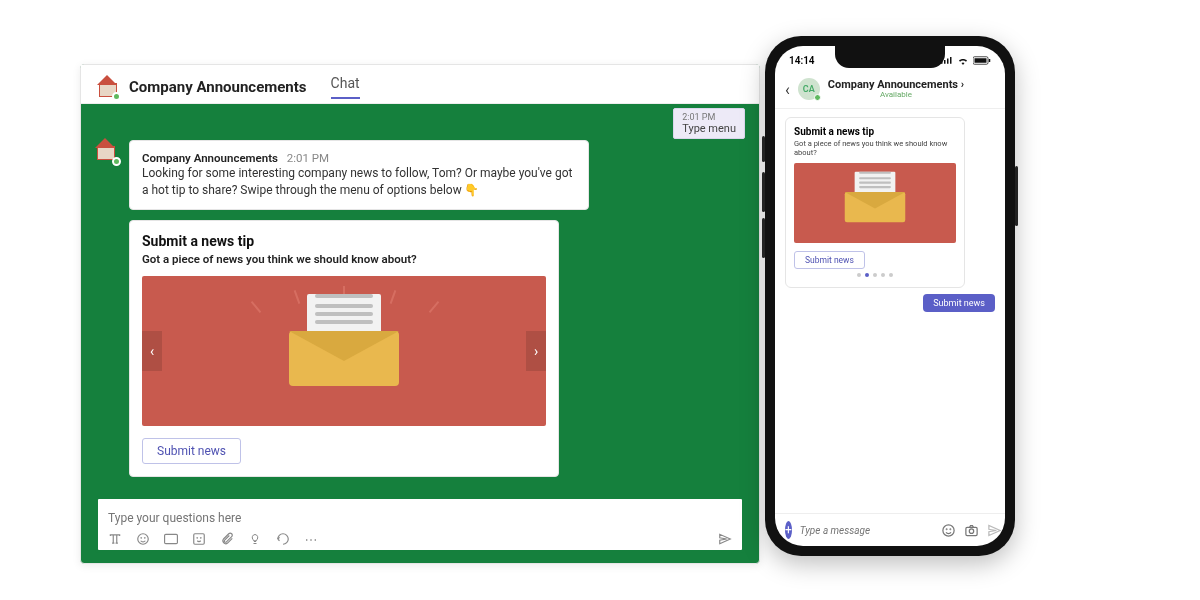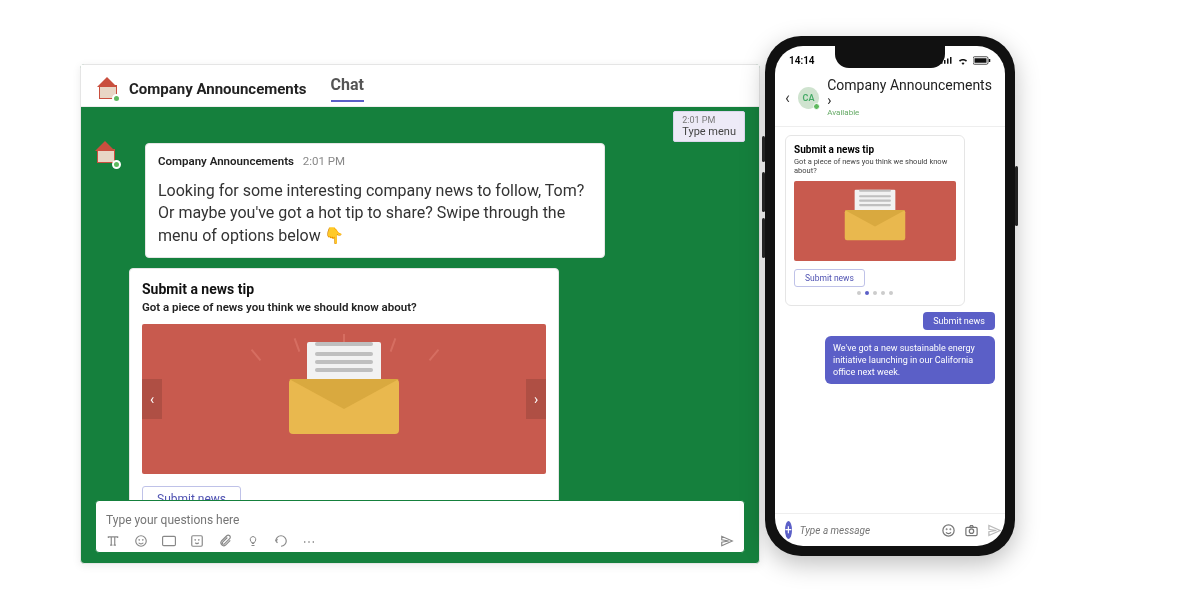--- a/index.html
+++ b/index.html
@@ -41,40 +41,40 @@
   .house-icon::after {
     content: ""; position: absolute; left: 0; top: -2px; width: 0; height: 0;
     border-left: 10px solid transparent; border-right: 10px solid transparent;
     border-bottom: 10px solid #c94f3e;
   }
   .presence {
     position: absolute; right: -2px; bottom: -2px; width: 9px; height: 9px;
     border-radius: 50%; background: #5fb95f; border: 2px solid #fff;
   }
   .d-title { font-weight: 700; font-size: 15px; color: #222; }
-  .d-tab { font-size: 16px; color: #555; margin-left: 14px; padding-bottom: 6px; border-bottom: 2px solid #5b5fc7; font-weight: bold; }
+  .d-tab { font-size: 14px; color: #555; margin-left: 14px; padding-bottom: 6px; border-bottom: 2px solid #5b5fc7; }
 
   .d-body { position: relative; flex: 1; padding: 10px 14px 0 14px; overflow: hidden; }
 
   .menu-chip {
     position: absolute; top: 4px; right: 14px;
     background: #edeaf7; border: 1px solid #dad6ec;
     padding: 3px 8px; font-size: 11px; color: #444; border-radius: 2px;
   }
   .menu-chip .t { font-size: 9px; color: #777; }
 
-  .msg { display: flex; gap: 26px; margin-top: 26px; }
+  .msg { display: flex; gap: 10px; margin-top: 26px; }
   .msg .avatar { width: 24px; height: 24px; position: relative; flex-shrink: 0; }
   .msg .bubble {
     background: #fff; border: 1px solid #e5e5e5; border-radius: 4px; padding: 10px 12px; max-width: 460px;
   }
   .msg .from { font-size: 11.5px; }
   .msg .from .name { font-weight: 600; color: #222; margin-right: 6px; }
   .msg .from .time { color: #888; }
-  .msg .text { font-size: 16px; color: #333; margin-top: 12px; line-height: 1.4; }
+  .msg .text { font-size: 12px; color: #333; margin-top: 0; line-height: 1.4; }
 
   .card {
     background: #fff; border: 1px solid #e5e5e5; border-radius: 4px; margin: 10px 0 0 34px; padding: 12px; width: 430px;
   }
   .card h3 { font-size: 14px; font-weight: 700; color: #111; }
   .card .sub { font-size: 11.5px; font-weight: 600; color: #222; margin-top: 3px; }
   .card .hero {
     position: relative; margin-top: 10px; height: 150px; background: #c85a4e; border-radius: 2px;
     display: flex; align-items: center; justify-content: center; overflow: hidden;
   }
@@ -118,21 +118,21 @@
   }
   .car-nav.left { left: 0; }
   .car-nav.right { right: 0; }
 
   .card .btn {
     display: inline-block; margin-top: 12px; border: 1px solid #bfc2e8; color: #4f52b2;
     font-size: 12px; padding: 5px 14px; border-radius: 3px; background: #fff; cursor: pointer;
   }
 
   .composer {
-    margin: 0 14px 10px 14px; background: #fff; border: 1px solid #15803d; border-radius: 4px;
+    margin: 0 14px 10px 14px; background: #fff; border: 3px solid #15803d; border-radius: 4px;
     padding: 8px 10px 4px 10px;
   }
   .composer input {
     width: 100%; border: none; outline: none; font-size: 12px; color: #666; background: transparent;
   }
   .composer .tools {
     display: flex; align-items: center; gap: 14px; margin-top: 6px; color: #888; font-size: 13px;
   }
   .composer .tools .spacer { flex: 1; }
   .ico { width: 14px; height: 14px; display: inline-flex; align-items: center; justify-content: center; cursor: pointer; }
@@ -155,22 +155,22 @@
   .status-bar .right { display: flex; gap: 4px; align-items: center; }
 
   .m-header { display: flex; align-items: center; gap: 8px; padding: 4px 10px 8px 10px; border-bottom: 1px solid #eee; }
   .m-header .back { font-size: 16px; color: #333; cursor: pointer; }
   .m-header .av {
     width: 22px; height: 22px; border-radius: 50%; background: #cfe3cf; color: #4a6; font-size: 9px;
     display: flex; align-items: center; justify-content: center; position: relative; font-weight: 600;
   }
   .m-header .av .presence { width: 7px; height: 7px; right: -1px; bottom: -1px; border-width: 1.5px; }
   .m-header .tcol { line-height: 1.1; }
-  .m-header .t1 { font-size: 14px; font-weight: 400; color: #222; }
-  .m-header .t2 { font-size: 8px; color: #6a6; }
+  .m-header .t1 { font-size: 11px; font-weight: 700; color: #222; }
+  .m-header .t2 { font-size: 8px; color: #6a6; text-align: center; }
 
   .m-body { flex: 1; overflow: hidden; padding: 8px 10px; display: flex; flex-direction: column; gap: 6px; }
 
   .m-card {
     background: #fff; border: 1px solid #e5e5e5; border-radius: 6px; padding: 8px; width: 180px;
   }
   .m-card h4 { font-size: 10px; font-weight: 700; }
   .m-card .sub { font-size: 7.5px; color: #444; margin-top: 2px; }
   .m-card .hero { height: 80px; margin-top: 6px; }
   .m-card .hero .envelope { transform: scale(.55); transform-origin: center; }
@@ -382,23 +382,20 @@
           <span></span>
           <span></span>
         </div>
       </div>
 
       <div class="m-row right">
         <div class="m-pill">Submit news</div>
       </div>
 
 
-      <div class="m-row right">
-        <div class="m-bub user">We've got a new sustainable energy initiative launching in our California office next week.</div>
-      </div>
 
 
     </div>
 
     <div class="m-compose">
       <div class="plus">+</div>
       <input type="text" placeholder="Type a message" style="">
       <span class="ic">
         <svg width="15" height="15" viewBox="0 0 24 24" fill="none" stroke="#777" stroke-width="2">
             <circle cx="12" cy="12" r="9"></circle>

